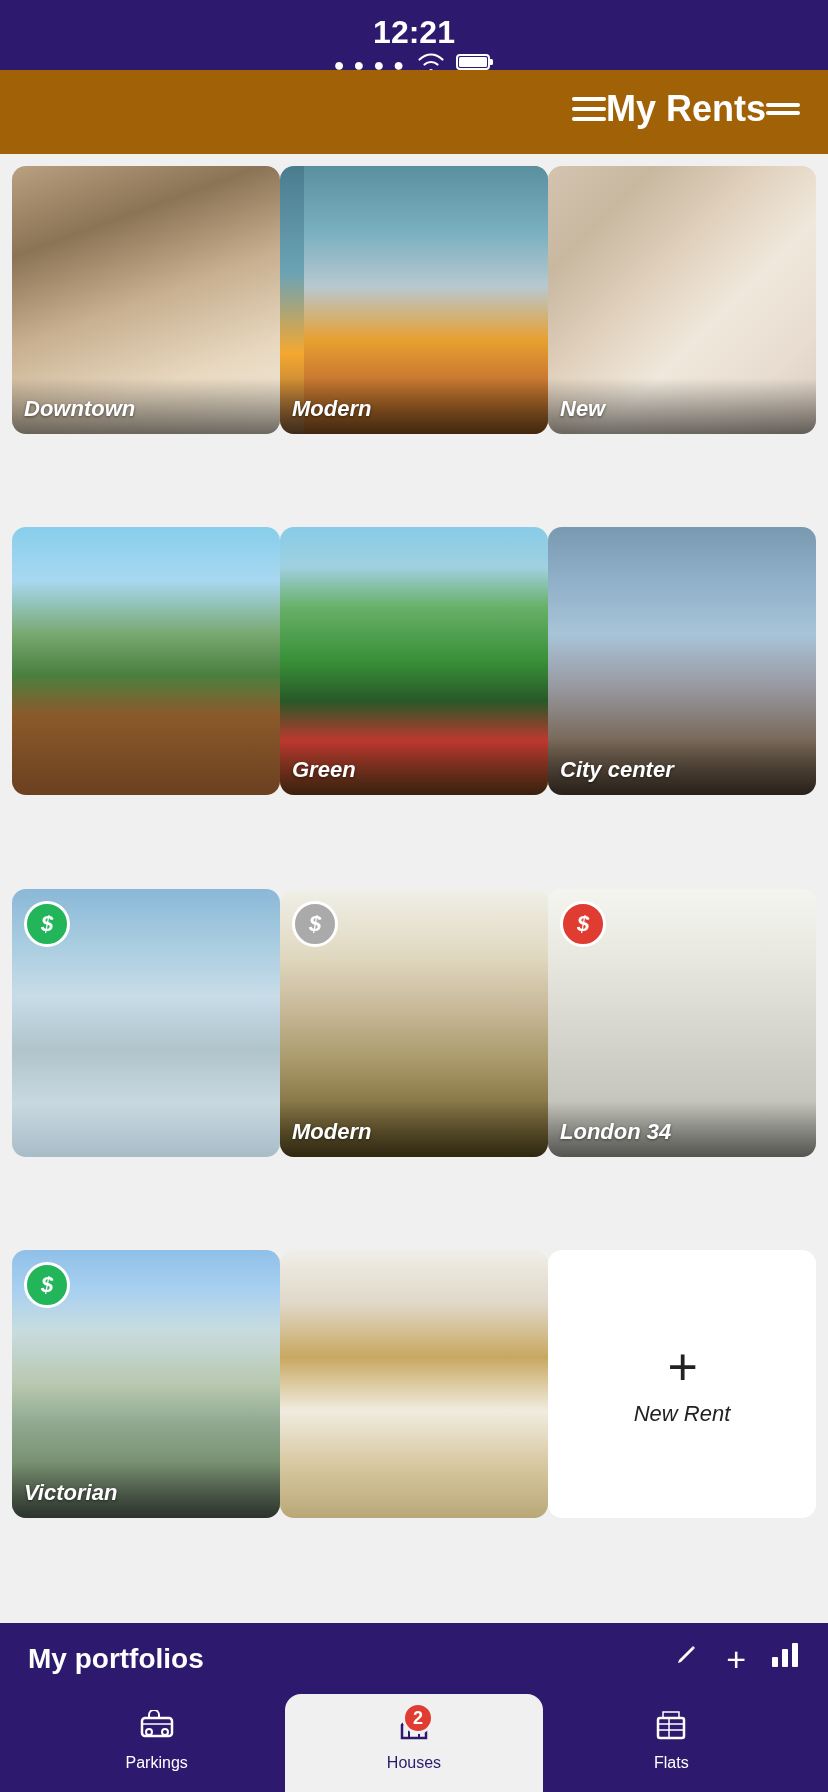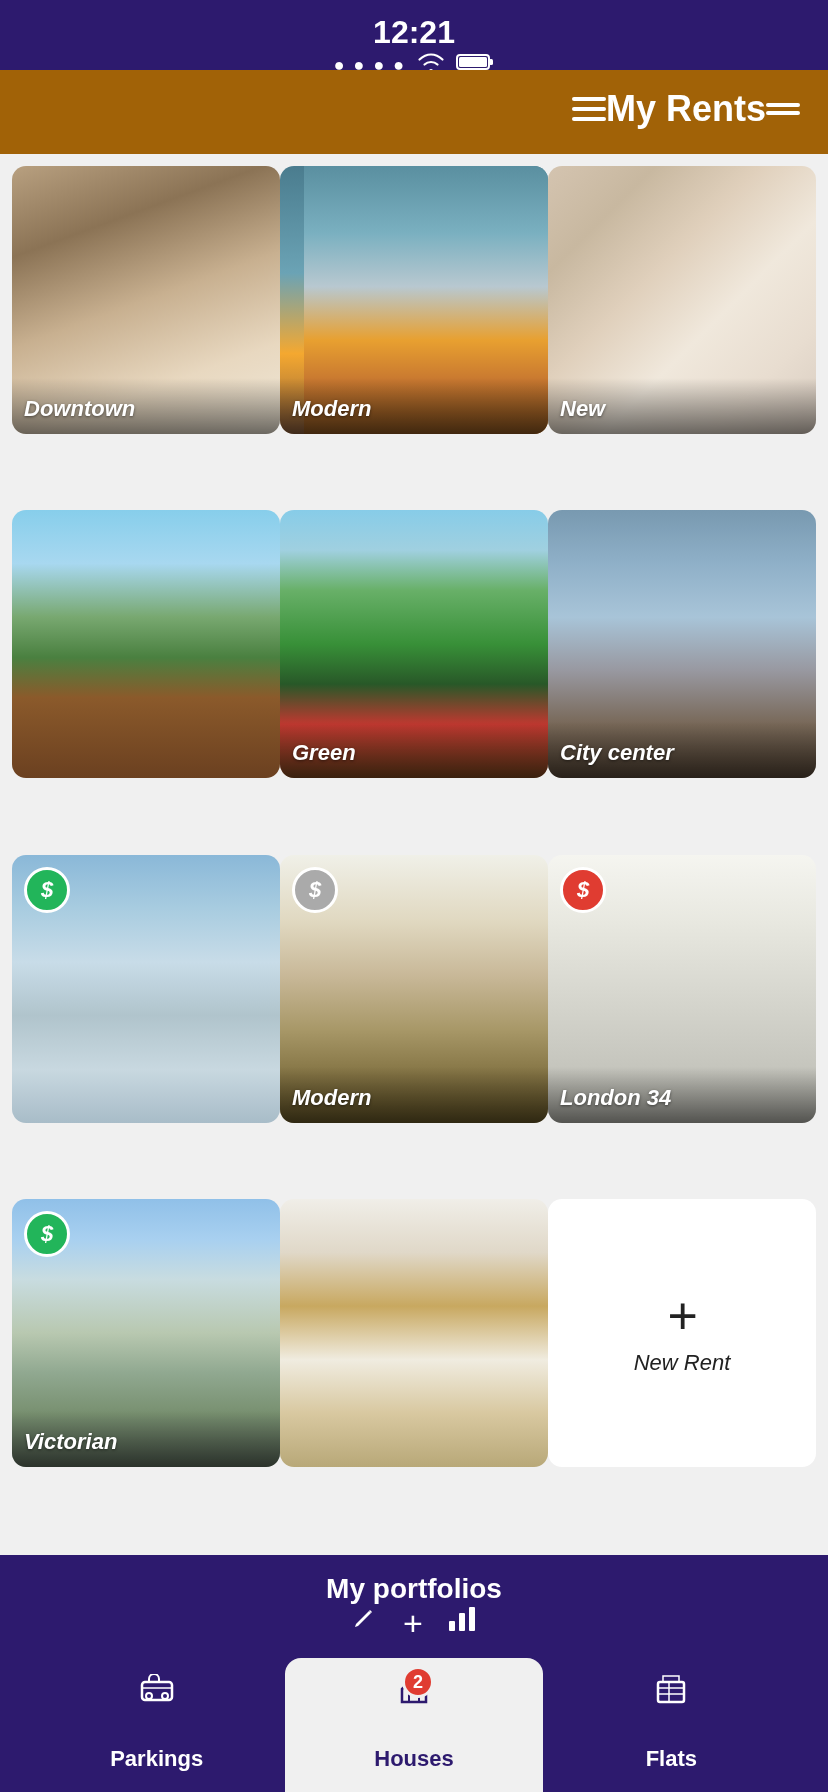--- a/index.html
+++ b/index.html
@@ -158,21 +158,20 @@
     
     .portfolio-bar {
       background: #2d1a6e;
       padding: 18px 28px 0;
     }
     .portfolio-header {
       display: flex;
       align-items: center;
       justify-content: space-between;
       margin-bottom: 18px;
-      flex-direction: column;
     }
     .portfolio-title {
       color: white;
       font-size: 28px;
       font-weight: 600;
     }
     .portfolio-actions {
       display: flex;
       gap: 24px;
       align-items: center;
@@ -202,23 +201,22 @@
     .tab-item.active {
       background: #f0f0f0;
       border-radius: 16px 16px 0 0;
       color: #2d1a6e;
     }
     .tab-icon {
       font-size: 32px;
       margin-bottom: 6px;
     }
     .tab-label {
-      font-size: 22px;
-      font-weight: 700;
-      margin-top: 28px;
+      font-size: 16px;
+      font-weight: 400;
     }
     .tab-badge {
       position: absolute;
       top: 8px;
       right: calc(50% - 20px);
       background: #e03c31;
       color: white;
       border-radius: 50%;
       width: 32px;
       height: 32px;

